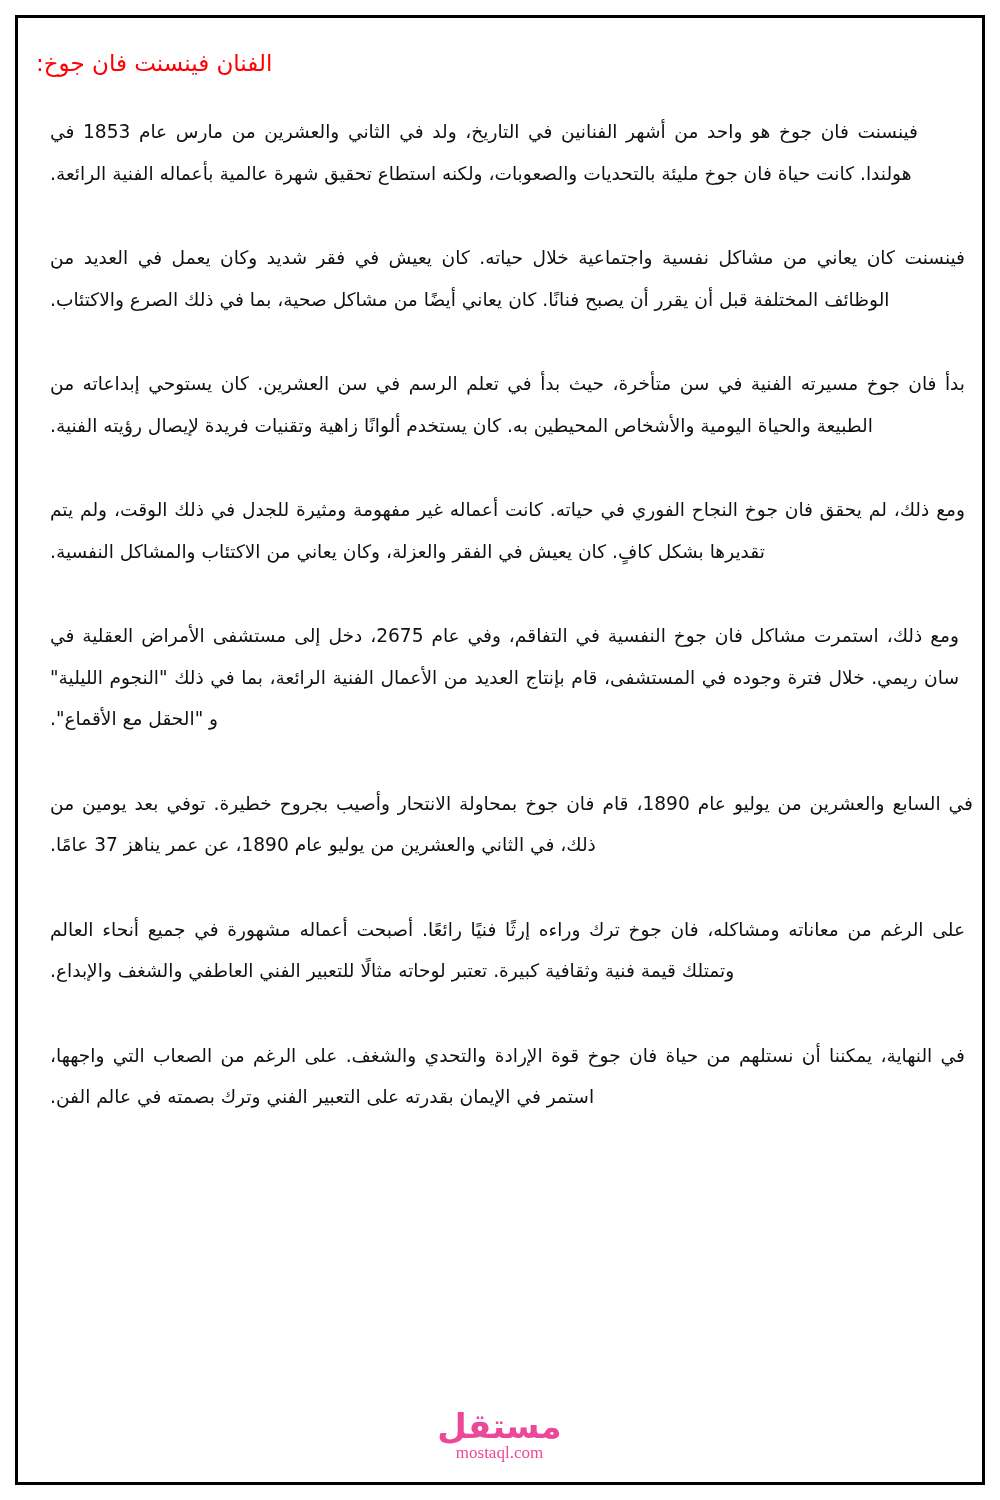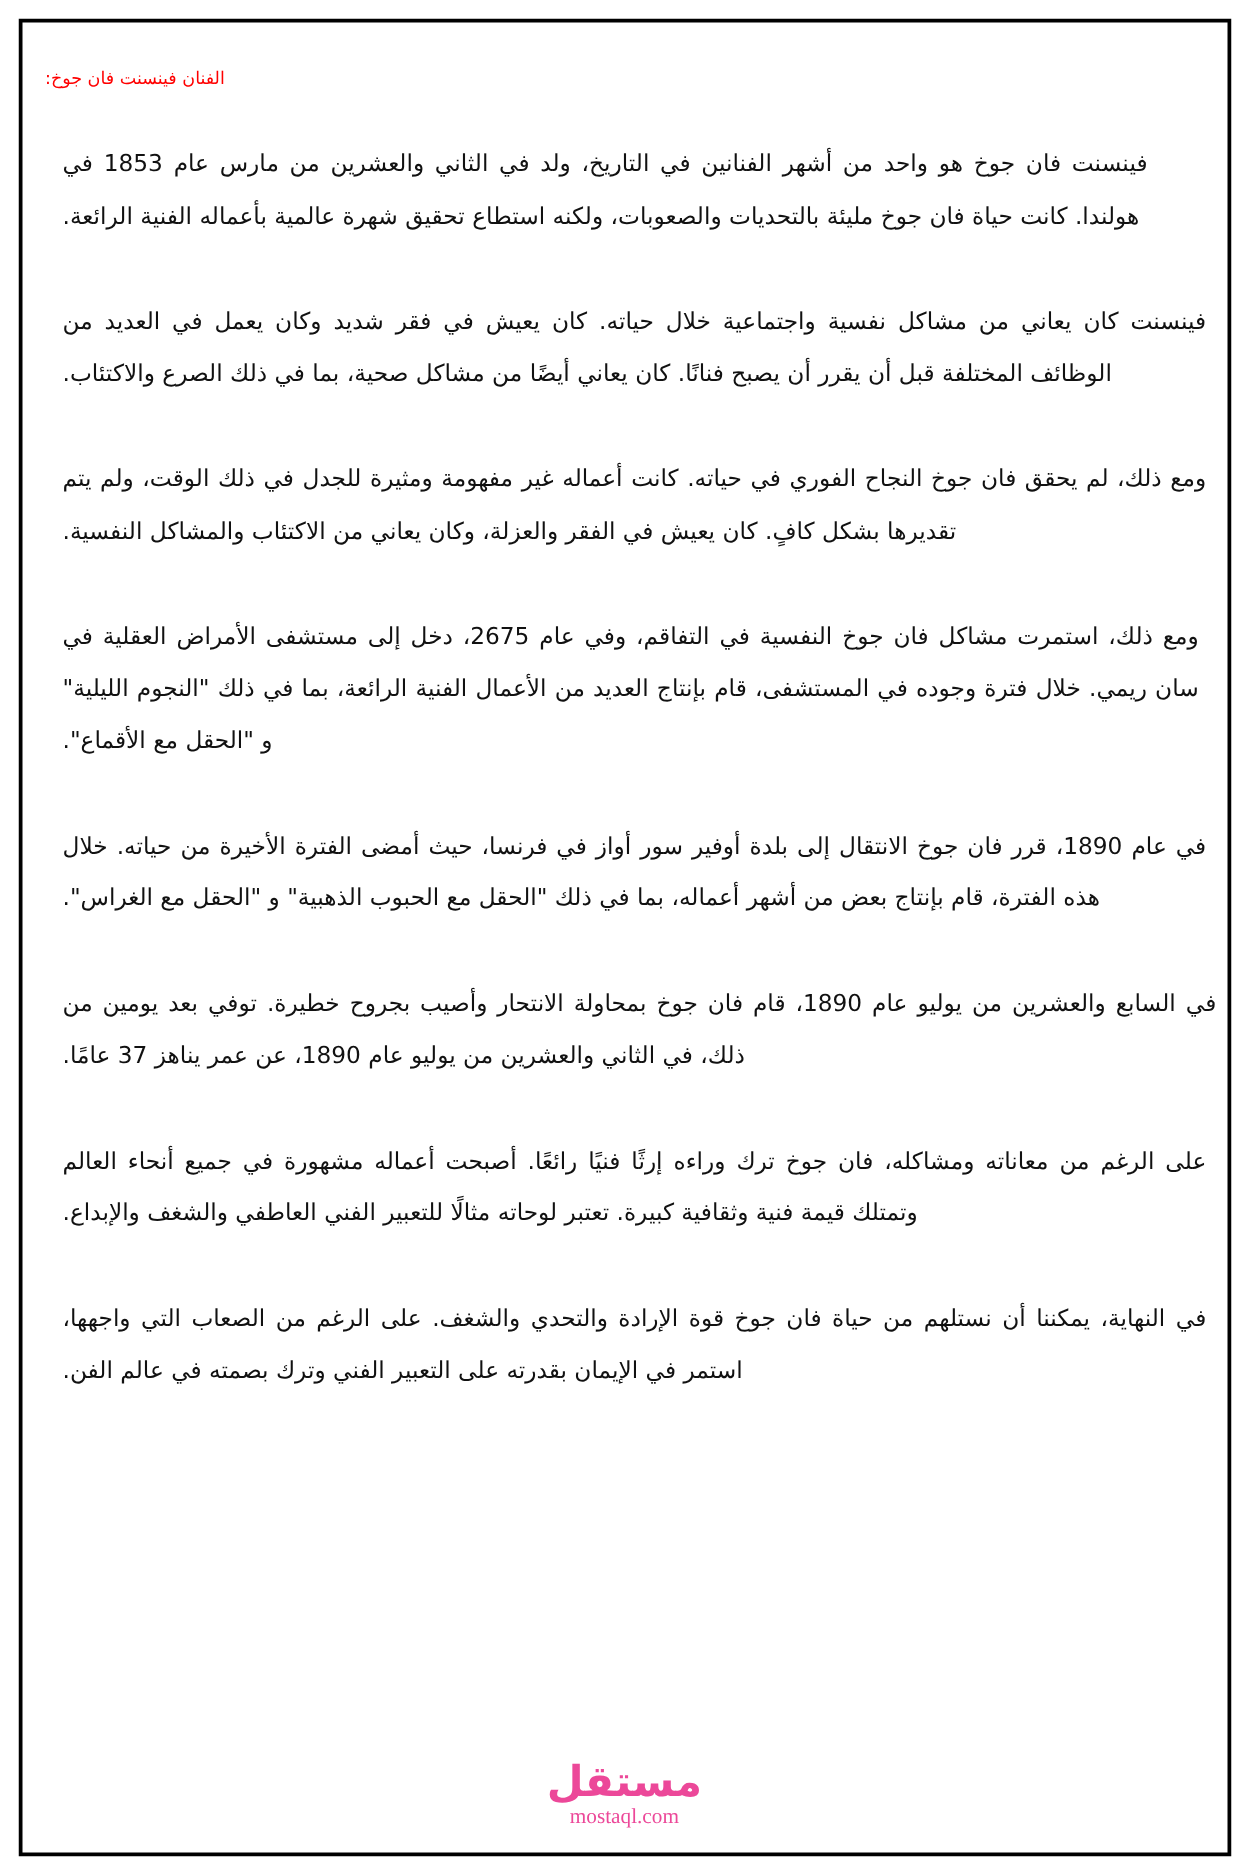--- a/index.html
+++ b/index.html
@@ -24,21 +24,21 @@
       border: 3px solid #000000;
       background: #ffffff;
     }
     .title {
       position: absolute;
       left: 18px;
       top: 30px;
       width: 400px;
       direction: ltr;
       text-align: left;
-      font-size: 14px;
+      font-size: 23px;
       line-height: 30px;
       unicode-bidi: plaintext;
     }
     .title-inner {
       display: inline-block;
       direction: rtl;
     }
     .content {
       position: absolute;
       left: 32px;
@@ -86,23 +86,23 @@
 <body>
 
 <div class="frame" style="border-color: rgb(0, 0, 0);">
   <div class="title" style="color: rgb(255, 0, 0);">
     <span class="title-inner">الفنان فينسنت فان جوخ:</span>
   </div>
 
   <div class="content">
     <p class="para indent-1">فينسنت فان جوخ هو واحد من أشهر الفنانين في التاريخ، ولد في الثاني والعشرين من مارس عام 1853 في هولندا. كانت حياة فان جوخ مليئة بالتحديات والصعوبات، ولكنه استطاع تحقيق شهرة عالمية بأعماله الفنية الرائعة.</p>
     <p class="para">فينسنت كان يعاني من مشاكل نفسية واجتماعية خلال حياته. كان يعيش في فقر شديد وكان يعمل في العديد من الوظائف المختلفة قبل أن يقرر أن يصبح فنانًا. كان يعاني أيضًا من مشاكل صحية، بما في ذلك الصرع والاكتئاب.</p>
+    <p class="para">بدأ فان جوخ مسيرته الفنية في سن متأخرة، حيث بدأ في تعلم الرسم في سن العشرين. كان يستوحي إبداعاته من الطبيعة والحياة اليومية والأشخاص المحيطين به. كان يستخدم ألوانًا زاهية وتقنيات فريدة لإيصال رؤيته الفنية.</p>
     <p class="para">ومع ذلك، لم يحقق فان جوخ النجاح الفوري في حياته. كانت أعماله غير مفهومة ومثيرة للجدل في ذلك الوقت، ولم يتم تقديرها بشكل كافٍ. كان يعيش في الفقر والعزلة، وكان يعاني من الاكتئاب والمشاكل النفسية.</p>
     <p class="para p6">ومع ذلك، استمرت مشاكل فان جوخ النفسية في التفاقم، وفي عام 2675، دخل إلى مستشفى الأمراض العقلية في سان ريمي. خلال فترة وجوده في المستشفى، قام بإنتاج العديد من الأعمال الفنية الرائعة، بما في ذلك "النجوم الليلية" و "الحقل مع الأقماع".</p>
-    <p class="para">في عام 1890، قرر فان جوخ الانتقال إلى بلدة أوفير سور أواز في فرنسا، حيث أمضى الفترة الأخيرة من حياته. خلال هذه الفترة، قام بإنتاج بعض من أشهر أعماله، بما في ذلك "الحقل مع الحبوب الذهبية" و "الحقل مع الغراس".</p>
     <p class="para p8">في السابع والعشرين من يوليو عام 1890، قام فان جوخ بمحاولة الانتحار وأصيب بجروح خطيرة. توفي بعد يومين من ذلك، في الثاني والعشرين من يوليو عام 1890، عن عمر يناهز 37 عامًا.</p>
     <p class="para">على الرغم من معاناته ومشاكله، فان جوخ ترك وراءه إرثًا فنيًا رائعًا. أصبحت أعماله مشهورة في جميع أنحاء العالم وتمتلك قيمة فنية وثقافية كبيرة. تعتبر لوحاته مثالًا للتعبير الفني العاطفي والشغف والإبداع.</p>
     <p class="para">في النهاية، يمكننا أن نستلهم من حياة فان جوخ قوة الإرادة والتحدي والشغف. على الرغم من الصعاب التي واجهها، استمر في الإيمان بقدرته على التعبير الفني وترك بصمته في عالم الفن.</p>
   </div>
 </div>
 
 <div class="watermark" style="color: #ec4899;">
   <div class="wm-ar">مستقل</div>
   <div class="wm-en">mostaql.com</div>
 </div>

